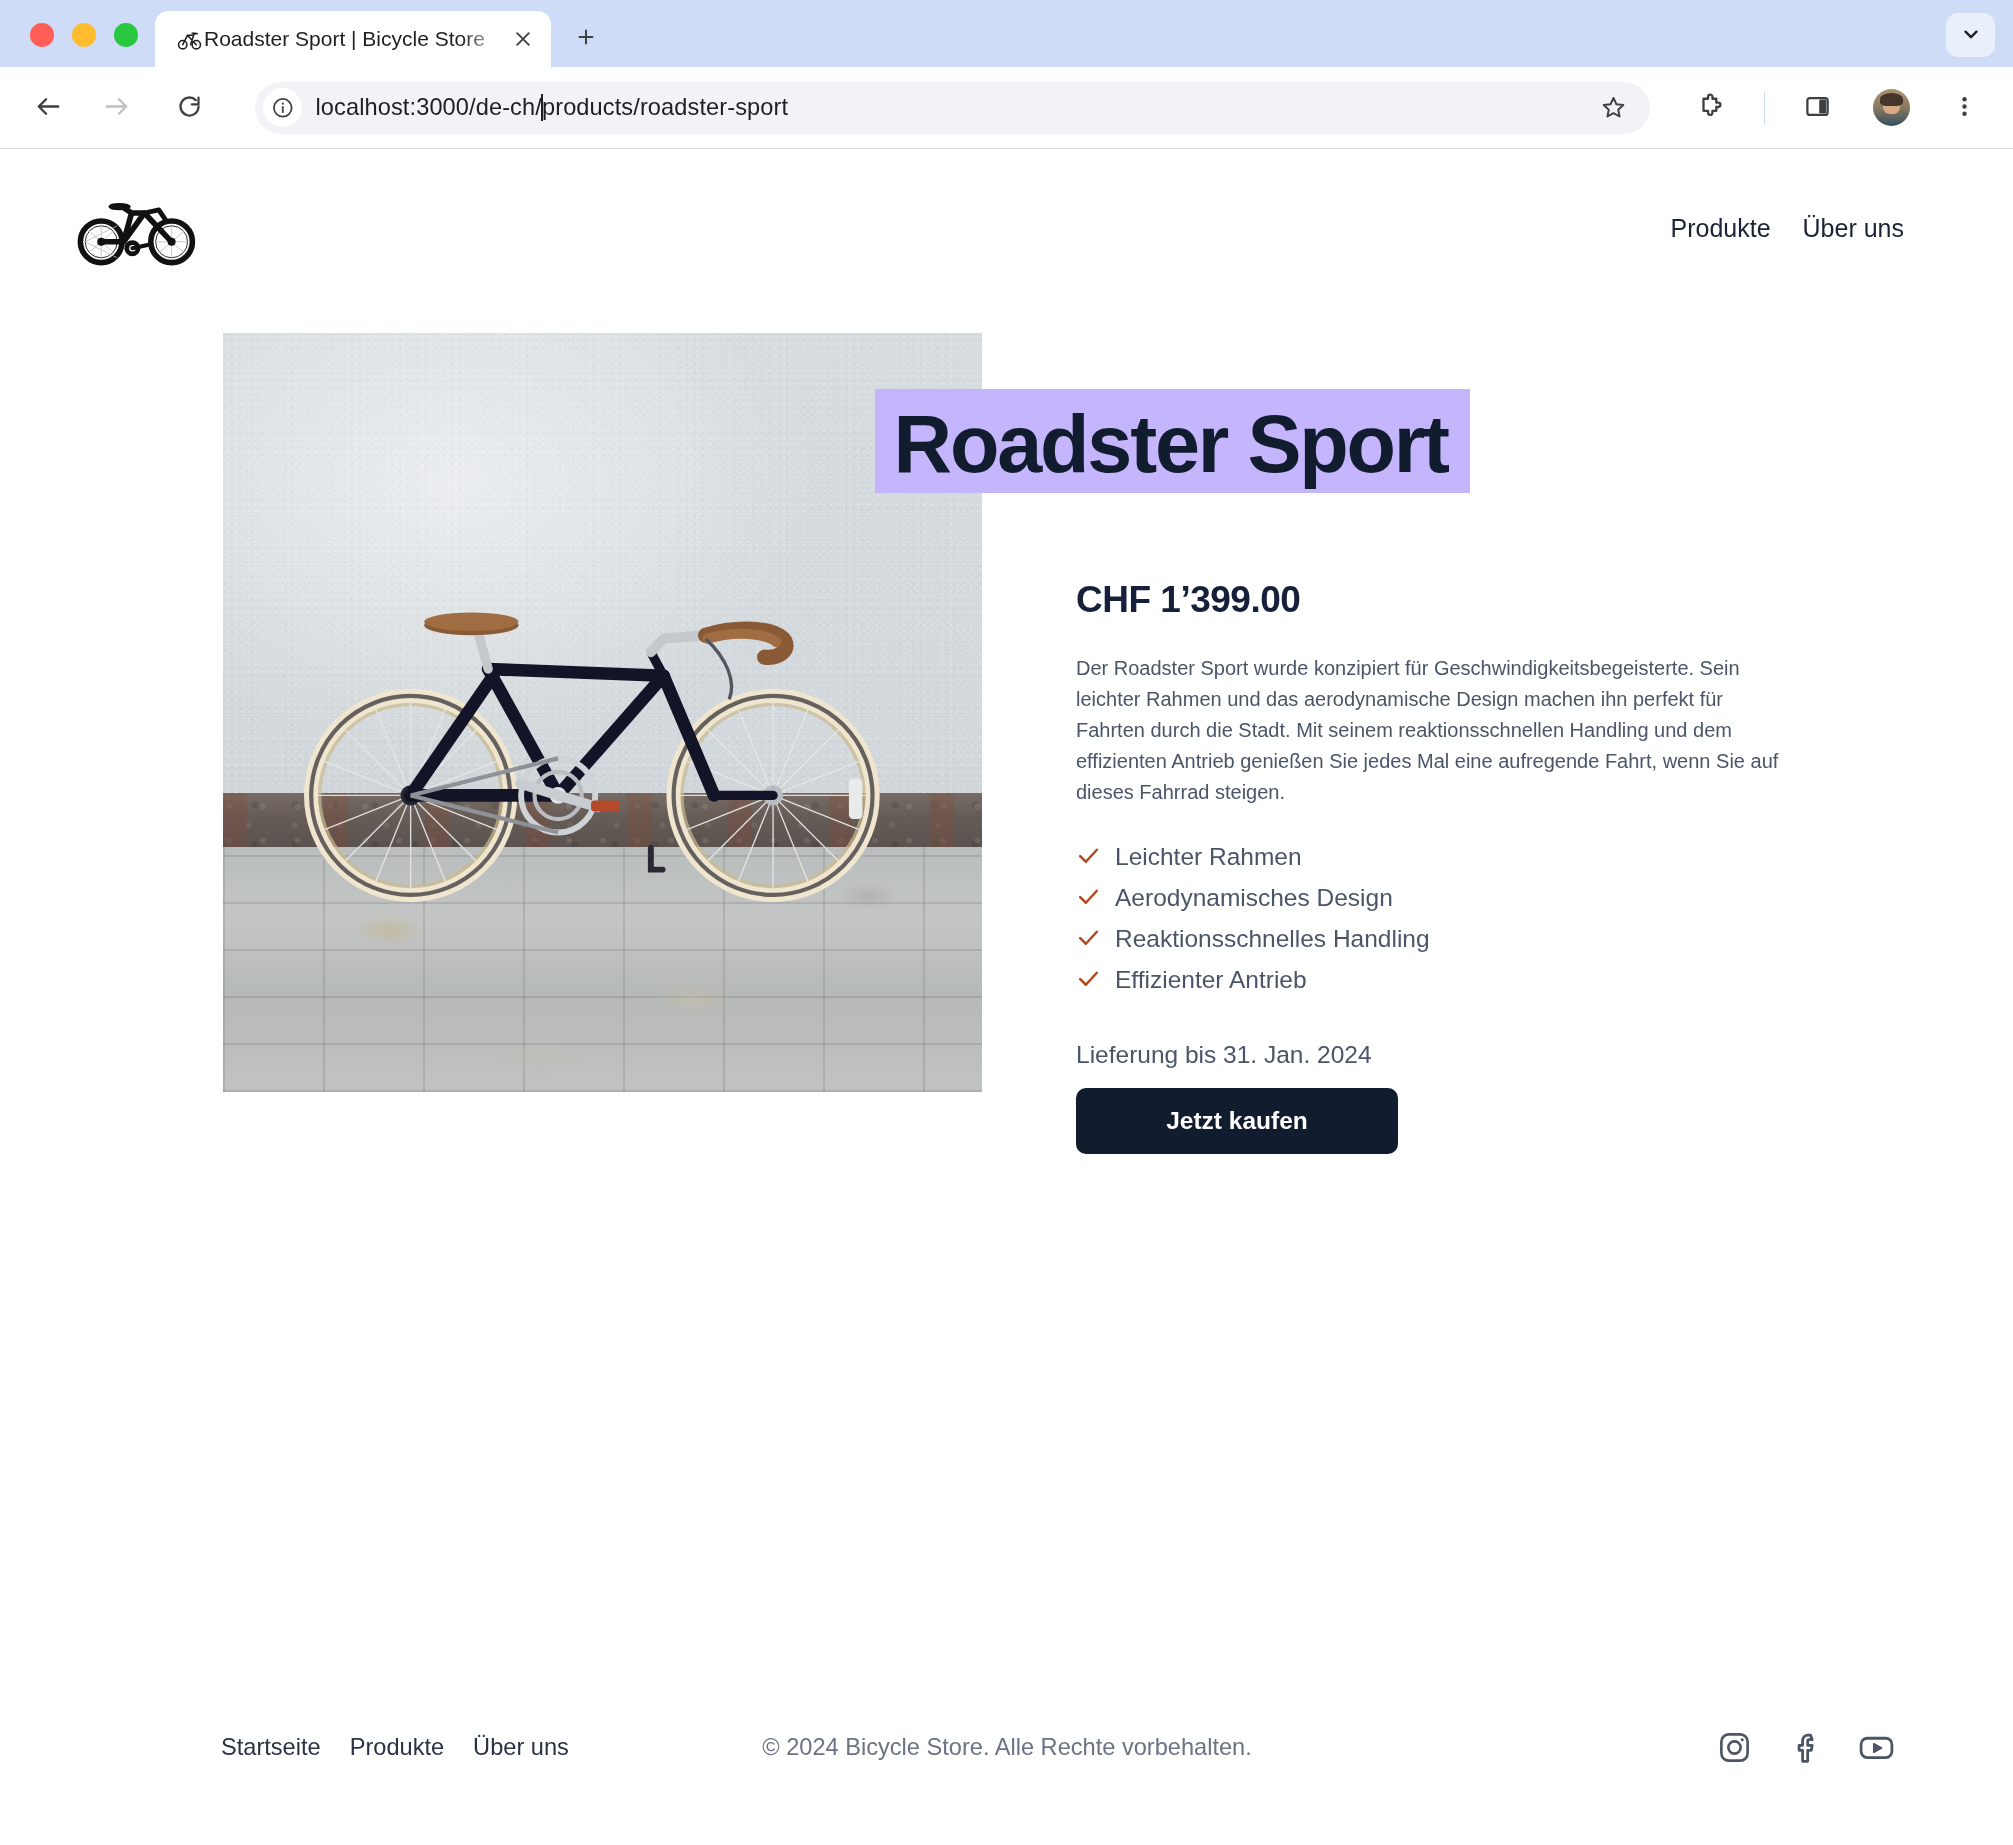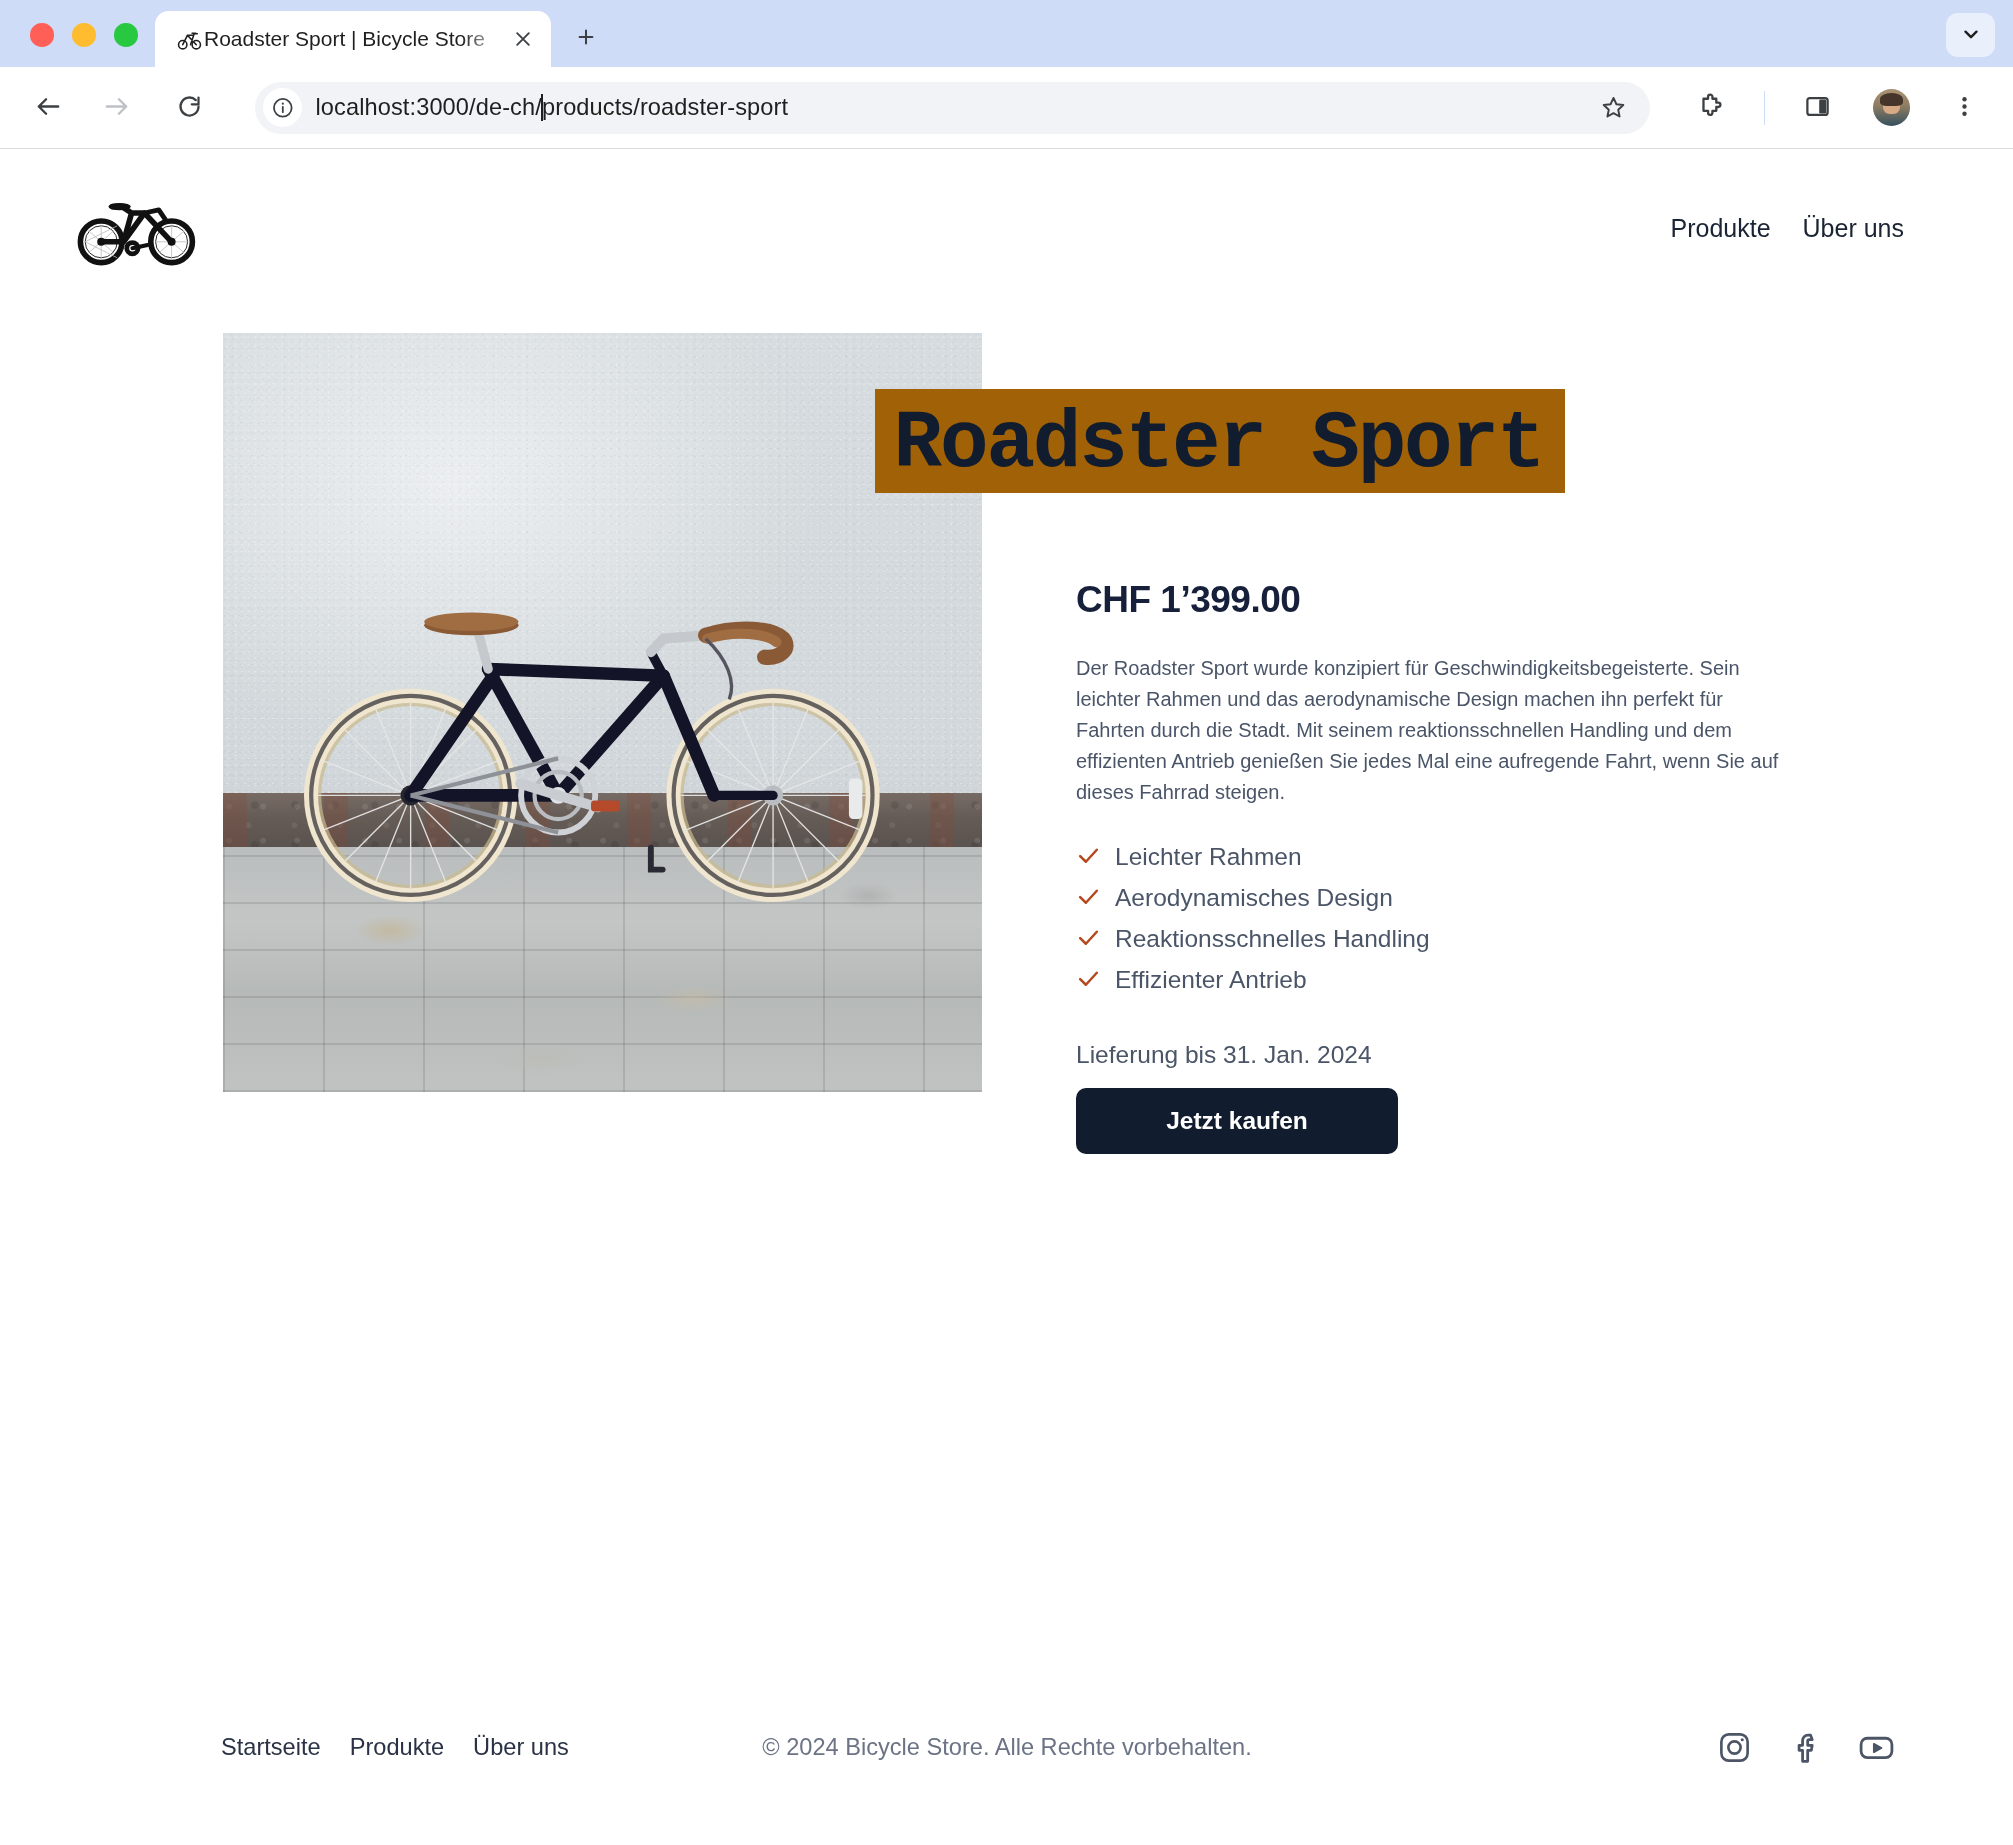--- a/index.html
+++ b/index.html
@@ -142,23 +142,22 @@
     background-image:
       radial-gradient(ellipse 51px 22px at 22% 34%, rgba(196,176,134,.55), transparent 70%),
       radial-gradient(ellipse 59px 20px at 62% 62%, rgba(205,190,160,.45), transparent 70%),
       radial-gradient(ellipse 42px 18.6px at 85% 20%, rgba(150,150,150,.35), transparent 70%),
       radial-gradient(ellipse 67px 23.6px at 42% 86%, rgba(190,186,172,.4), transparent 70%);
   }
   .bike-svg { position:absolute; left: 44px; top: 218px; width: 675px; height: 354px; }
 
   .title-block {
     position:absolute; left: 875px; top: 56px;
-    background:#a16207; padding: 15px 22px 8.4px 18.6px;
+    background:#c4b5fd; padding: 15px 22px 8.4px 18.6px;
     display:inline-block;
-    font-family:Liberation Mono, monospace;
   }
   .product-title {
     font-size: 81px; font-weight: 800; color:#111c2e;
     letter-spacing: -2.2px; line-height: 1.0; white-space:nowrap;
   }
 
   .info {
     position:absolute; left: 1076px; top: 246px; width: 725px;
   }
   .price { font-size: 37px; font-weight: 700; color:#17203a; letter-spacing:-0.5px; }

